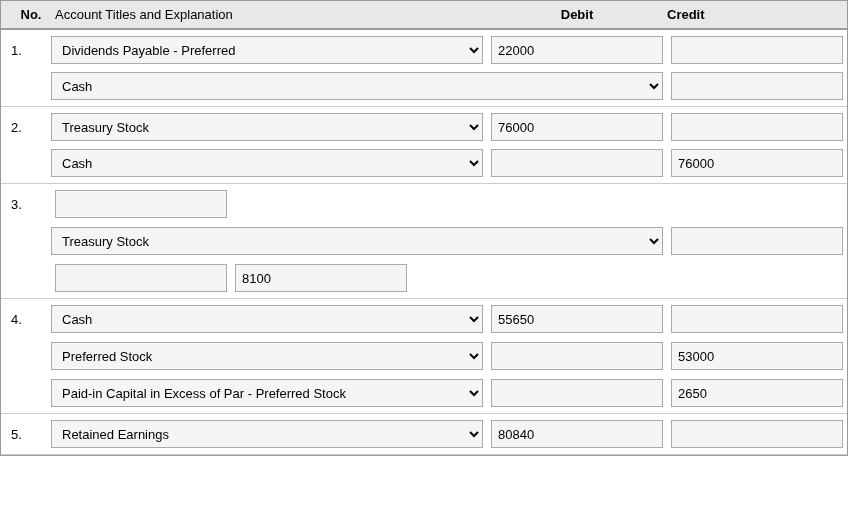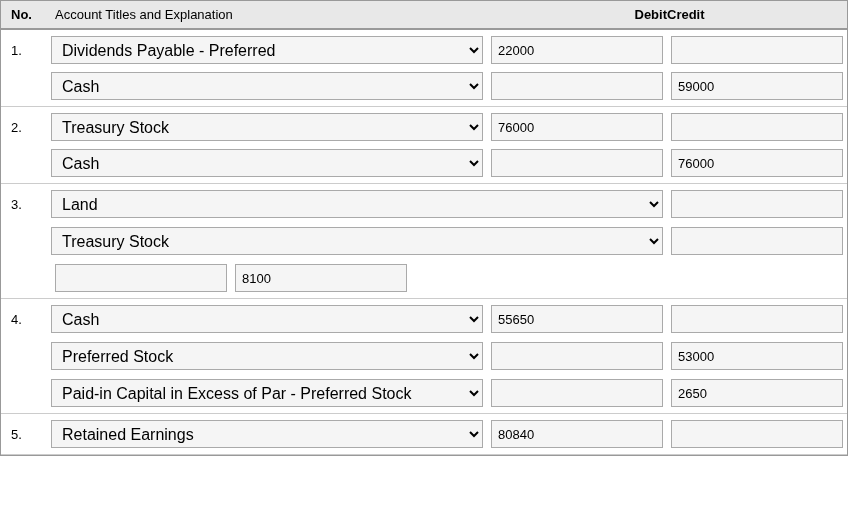--- a/index.html
+++ b/index.html
@@ -15,33 +15,33 @@
       overflow: hidden;
     }
     .header-row {
       display: flex;
       background: #e8e8e8;
       border-bottom: 2px solid #999;
       padding: 6px 0;
     }
     .col-no {
       width: 50px;
-      text-align: left;
+      text-align: center;
       padding-left: 10px;
       font-weight: bold;
       flex-shrink: 0;
     }
     .col-account {
       flex: 1;
       font-weight: normal;
       padding-left: 4px;
     }
     .col-debit {
       width: 180px;
-      text-align: right;
+      text-align: center;
       font-weight: bold;
       flex-shrink: 0;
     }
     .col-credit {
       width: 180px;
       text-align: left;
       font-weight: bold;
       flex-shrink: 0;
     }
     .entry-group {
@@ -77,21 +77,21 @@
     .row-credit {
       width: 180px;
       flex-shrink: 0;
       padding: 0 4px;
     }
     select.account-select {
       width: 100%;
       padding: 4px 6px;
       border: 1px solid #aaa;
       background: #f5f5f5;
-      font-size: 16px;
+      font-size: 13px;
       appearance: auto;
       height: 28px;
     }
     input.amount-input {
       width: 100%;
       padding: 4px 6px;
       border: 1px solid #aaa;
       background: #f5f5f5;
       font-size: 13px;
       text-align: left;
@@ -119,41 +119,39 @@
         <div class="entry-row">
           <div class="row-no">1.</div>
           <div class="row-account"><select class="account-select"><option>Dividends Payable - Preferred</option></select></div>
           <div class="row-debit"><input type="text" class="amount-input" value="22000" style=""></div>
           <div class="row-credit"><input type="text" class="amount-input" style=""></div>
         </div>
         <div class="entry-row">
           <div class="row-no"></div>
           <div class="row-account"><select class="account-select"><option>Cash</option></select></div>
           <div class="row-debit"><input type="text" class="amount-input" style=""></div>
-          <div class="row-credit"><input type="text" class="amount-input" value="59000" style=""></div>
         </div>
       </div>
       <div class="entry-group">
         <div class="entry-row">
           <div class="row-no">2.</div>
           <div class="row-account"><select class="account-select"><option>Treasury Stock</option></select></div>
           <div class="row-debit"><input type="text" class="amount-input" value="76000" style=""></div>
           <div class="row-credit"><input type="text" class="amount-input" style=""></div>
         </div>
         <div class="entry-row">
           <div class="row-no"></div>
           <div class="row-account"><select class="account-select"><option>Cash</option></select></div>
           <div class="row-debit"><input type="text" class="amount-input" style=""></div>
           <div class="row-credit"><input type="text" class="amount-input" value="76000" style=""></div>
         </div>
       </div>
       <div class="entry-group">
         <div class="entry-row">
           <div class="row-no">3.</div>
-          <div class="row-account"><select class="account-select"><option>Land</option></select></div>
           <div class="row-credit"><input type="text" class="amount-input" style=""></div>
         </div>
         <div class="entry-row">
           <div class="row-no"></div>
           <div class="row-account"><select class="account-select"><option>Treasury Stock</option></select></div>
           <div class="row-debit"><input type="text" class="amount-input" style=""></div>
         </div>
         <div class="entry-row">
           <div class="row-no"></div>
           <div class="row-debit"><input type="text" class="amount-input" style=""></div>

